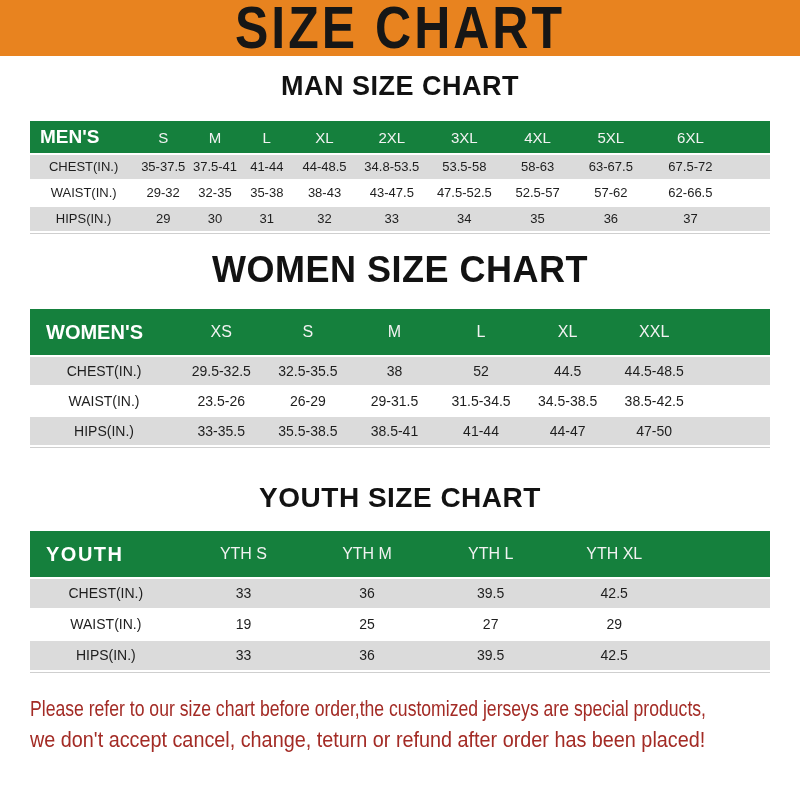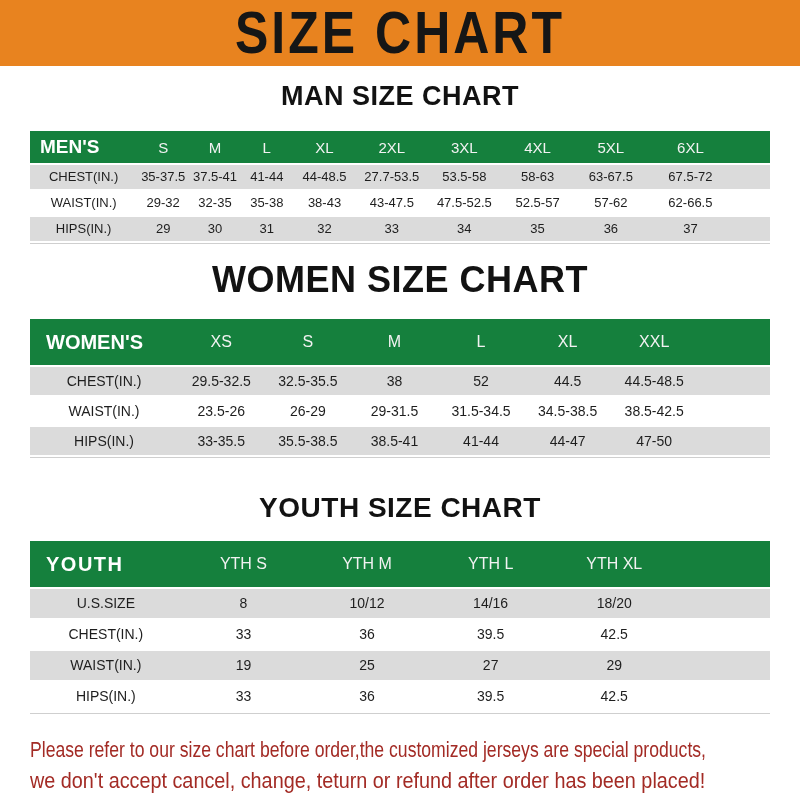--- a/index.html
+++ b/index.html
@@ -1,21 +1,21 @@
 <!DOCTYPE html>
 <html><head>
 <meta charset="utf-8">
 <style>
   html, body { margin:0; padding:0; }
   body {
     width:800px; height:800px; background:#ffffff;
     font-family:"Liberation Sans", sans-serif; overflow:hidden;
   }
   .banner {
-    height:66px; background:#E8831F;
+    height:56px; background:#E8831F;
     display:flex; align-items:center; justify-content:center;
   }
   .banner-title {
     font-size:50px; font-weight:bold; letter-spacing:3px;
     color:#161616; line-height:1; transform:scaleY(1.18);
   }
   h2.section-heading {
     text-align:center; color:#121212; margin:0; font-weight:bold; letter-spacing:0.5px;
   }
   #men-heading   { font-size:27px; line-height:30px; margin:15px 12px 20px; }
@@ -86,21 +86,21 @@
         <th></th>
       </tr>
     </thead>
     <tbody>
       <tr>
         <td>CHEST(IN.)</td>
         <td>35-37.5</td>
         <td>37.5-41</td>
         <td>41-44</td>
         <td>44-48.5</td>
-        <td>27.7-53.5</td>
+        <td>34.8-53.5</td>
         <td>53.5-58</td>
         <td>58-63</td>
         <td>63-67.5</td>
         <td>67.5-72</td>
         <td></td>
       </tr>
       <tr>
         <td>WAIST(IN.)</td>
         <td>29-32</td>
         <td>32-35</td>
@@ -206,28 +206,20 @@
         <th class="grp">YOUTH</th>
         <th>YTH S</th>
         <th>YTH M</th>
         <th>YTH L</th>
         <th>YTH XL</th>
         <th></th>
       </tr>
     </thead>
     <tbody>
       <tr>
-        <td>U.S.SIZE</td>
-        <td>8</td>
-        <td>10/12</td>
-        <td>14/16</td>
-        <td>18/20</td>
-        <td></td>
-      </tr>
-      <tr>
         <td>CHEST(IN.)</td>
         <td>33</td>
         <td>36</td>
         <td>39.5</td>
         <td>42.5</td>
         <td></td>
       </tr>
       <tr>
         <td>WAIST(IN.)</td>
         <td>19</td>

